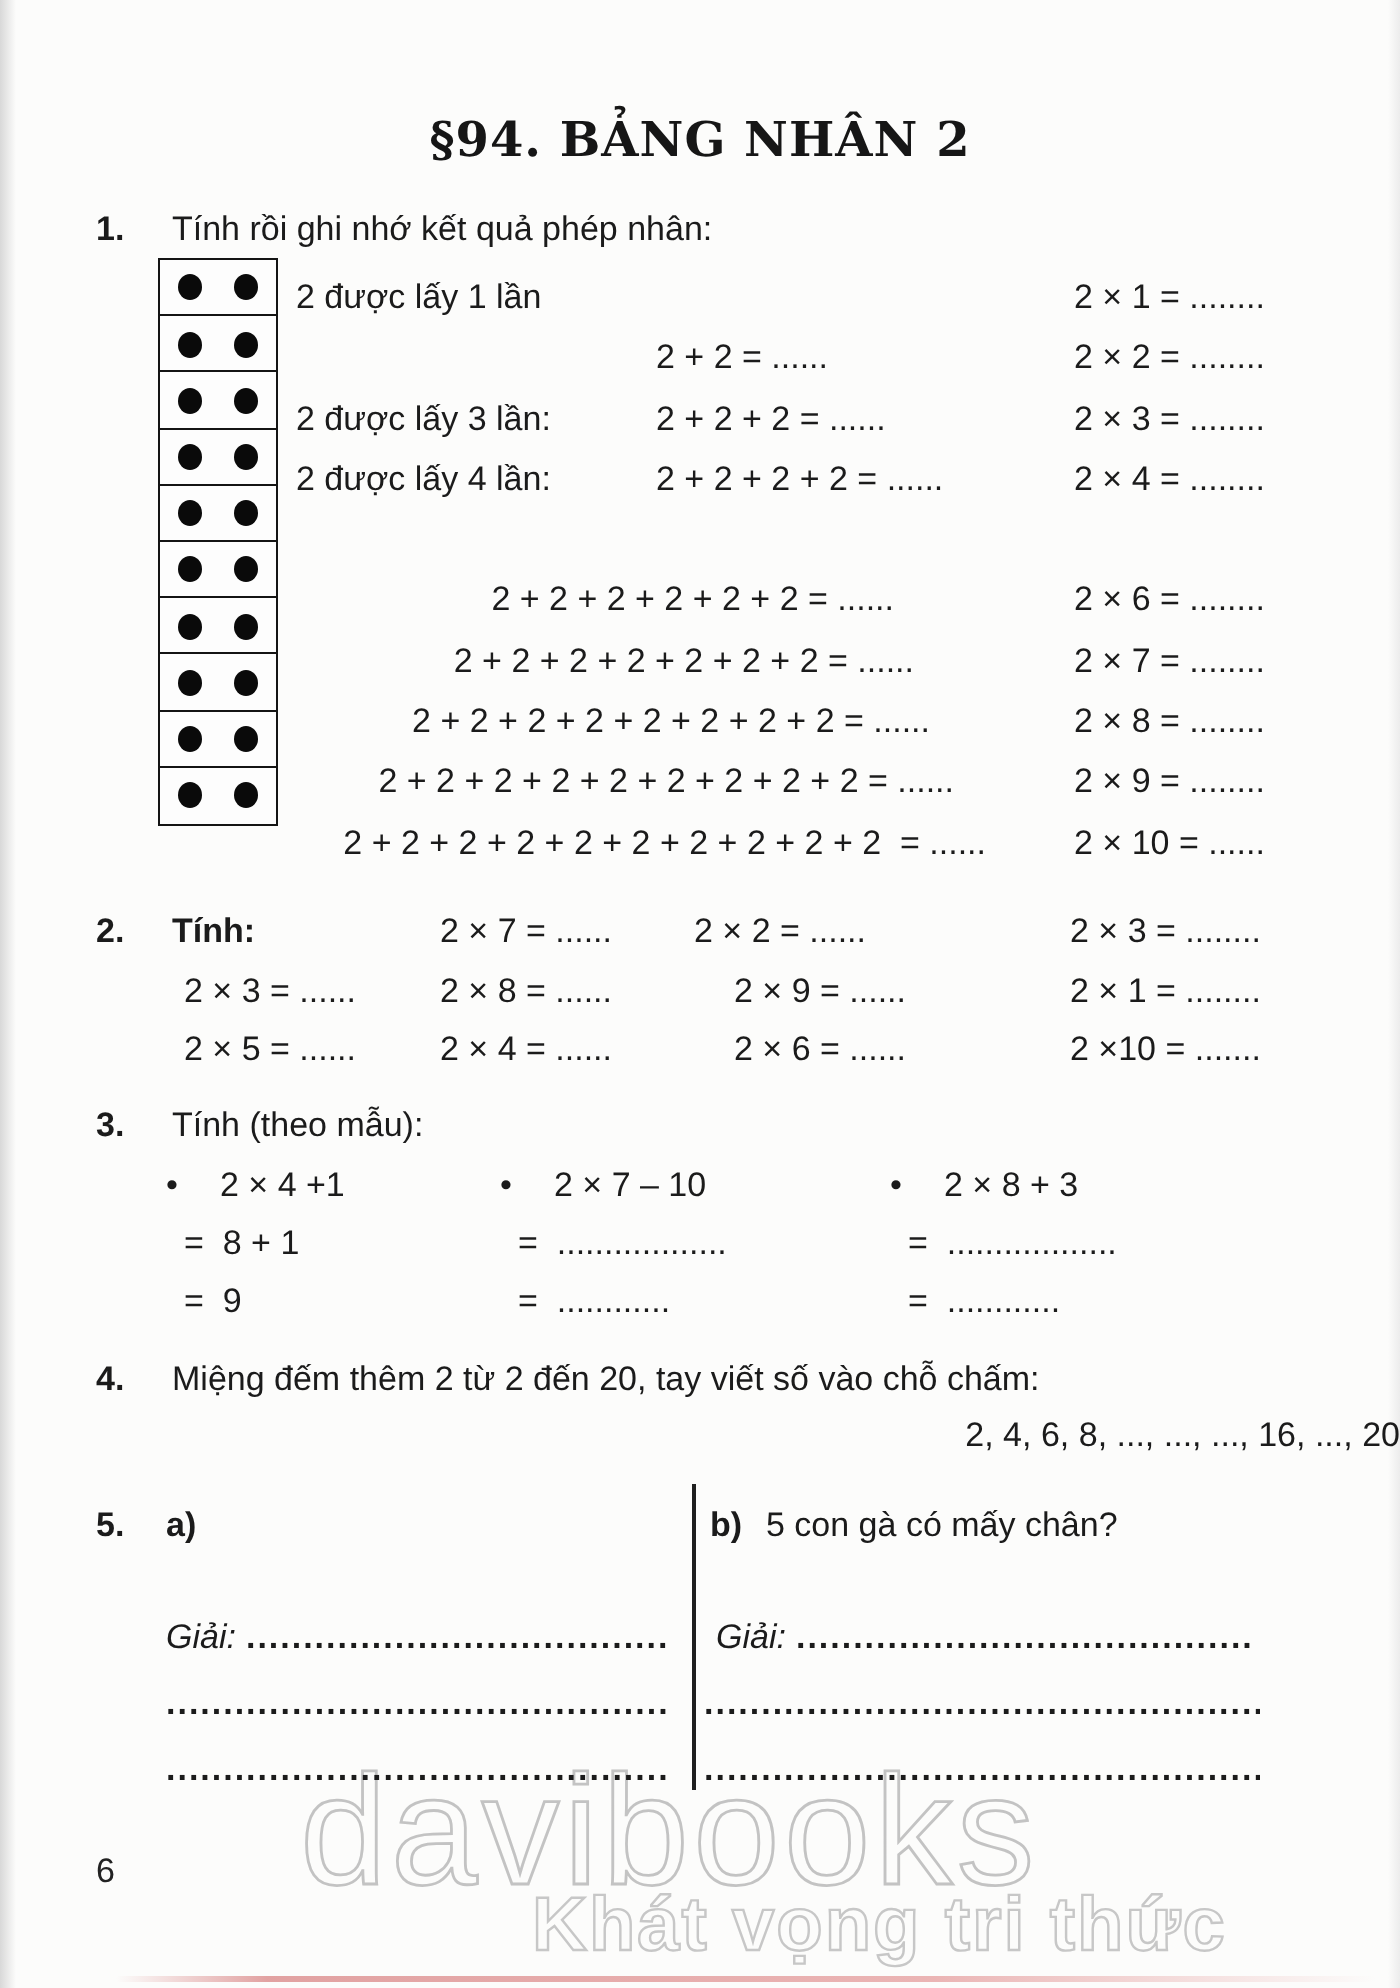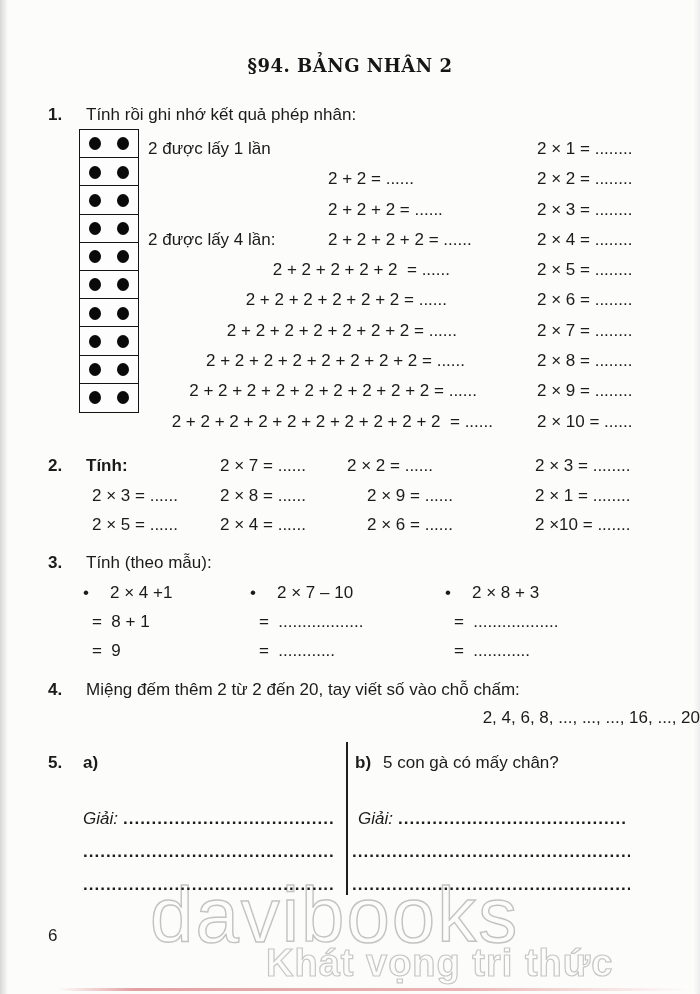--- a/index.html
+++ b/index.html
@@ -11,21 +11,21 @@
   }
   
   .edge-left{position:absolute;left:0;top:0;width:8px;height:100%;
     background:linear-gradient(to right,#d8d8d8,rgba(255,255,255,0));}
   .edge-right{position:absolute;right:0;top:0;width:6px;height:100%;
     background:linear-gradient(to left,#ececec,rgba(255,255,255,0));}
   .pink-line{position:absolute;left:58px;right:12px;bottom:3px;height:3px;border-radius:2px;
     background:linear-gradient(to right,rgba(226,150,150,0),rgba(219,139,139,.8) 12%,rgba(232,168,168,.85) 65%,rgba(226,150,150,0));}
   .title{
     position:absolute;top:55px;left:0;right:0;margin:0;text-align:center;
-    font-family:"DejaVu Serif", serif;font-weight:bold;font-size:18px;
+    font-family:"DejaVu Serif", serif;font-weight:bold;font-size:24px;
     letter-spacing:.5px;color:#161616;
   }
   .row{position:absolute;left:0;right:0;height:24px;line-height:22px;}
   .row > span{position:absolute;white-space:pre;}
   .bold{font-weight:bold;}
   
   .domino-col{position:absolute;left:79px;top:129px;width:60px;}
   .cell{
     box-sizing:border-box;width:60px;height:29.8px;margin-top:-1.6px;
     border:1.6px solid #141414;background:#fdfdfd;
@@ -116,31 +116,28 @@
 
   <div class="row" style="top:138px">
     <span style="left:148px">2 được lấy 1 lần</span>
     <span style="left:537px">2 × 1 = ........</span>
   </div>
   <div class="row" style="top:168px">
     <span style="left:328px">2 + 2 = ......</span>
     <span style="left:537px">2 × 2 = ........</span>
   </div>
   <div class="row" style="top:199px">
+    <span style="left:148px">2 được lấy 3 lần:</span>
     <span style="left:328px">2 + 2 + 2 = ......</span>
     <span style="left:537px">2 × 3 = ........</span>
   </div>
   <div class="row" style="top:229px">
     <span style="left:148px">2 được lấy 4 lần:</span>
     <span style="left:328px">2 + 2 + 2 + 2 = ......</span>
     <span style="left:537px">2 × 4 = ........</span>
-  </div>
-  <div class="row" style="top:259px">
-    <span style="right:250px">2 + 2 + 2 + 2 + 2  = ......</span>
-    <span style="left:537px">2 × 5 = ........</span>
   </div>
   <div class="row" style="top:289px">
     <span style="right:253px">2 + 2 + 2 + 2 + 2 + 2 = ......</span>
     <span style="left:537px">2 × 6 = ........</span>
   </div>
   <div class="row" style="top:320px">
     <span style="right:243px">2 + 2 + 2 + 2 + 2 + 2 + 2 = ......</span>
     <span style="left:537px">2 × 7 = ........</span>
   </div>
   <div class="row" style="top:350px">

